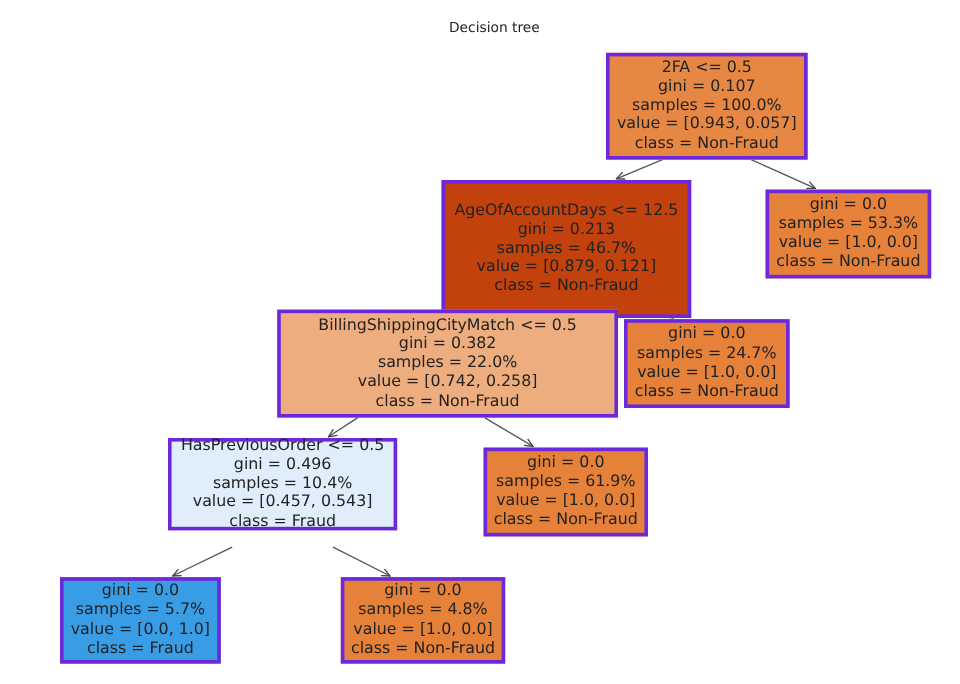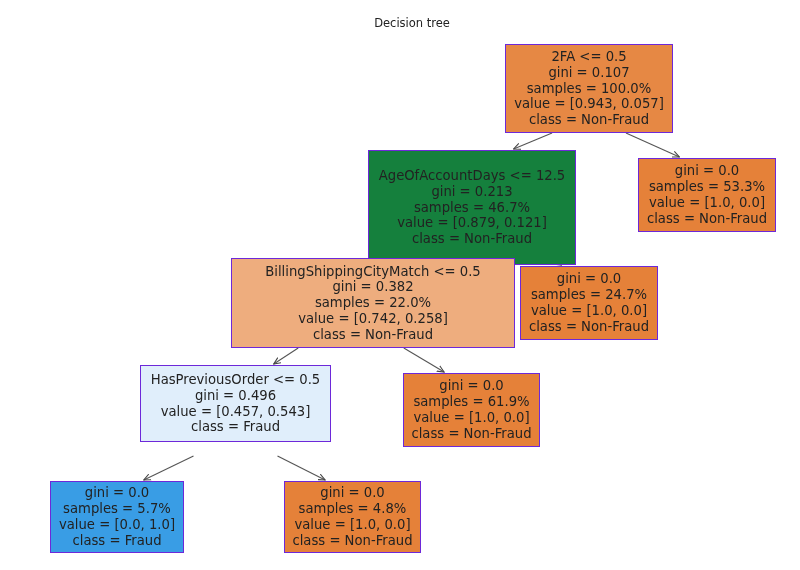--- a/index.html
+++ b/index.html
@@ -1,21 +1,21 @@
 <!DOCTYPE html>
 <html><head>
   <meta charset="utf-8">
   <style>
     html, body { margin: 0; padding: 0; background: #ffffff; }
     body { width: 800px; height: 570px; position: relative; overflow: hidden;
            font-family: "DejaVu Sans", sans-serif; }
     .title { position: absolute; top: 16px; left: 0; width: 824px; text-align: center;
              font-size: 11.5px; color: #222; }
     svg.edges { position: absolute; left: 0; top: 0; width: 800px; height: 570px; }
-    .node { position: absolute; box-sizing: border-box; border: 1px solid #6d28d9;
+    .node { position: absolute; box-sizing: border-box; border: 3px solid #6d28d9;
             display: flex; flex-direction: column; justify-content: center; align-items: center;
             font-size: 13.2px; line-height: 15.8px; color: #222; text-align: center; white-space: nowrap; }
     .node span { display: block; }
   </style>
 </head>
 <body>
 
 <div class="title">Decision tree</div>
 
 <svg class="edges" xmlns="http://www.w3.org/2000/svg">
@@ -36,21 +36,21 @@
     </g>
 </svg>
 
 <div class="node" id="node-root" style="left: 505px; top: 44px; width: 168px; height: 89px; background: rgb(230, 136, 68);">
     <span>2FA &lt;= 0.5</span>
     <span>gini = 0.107</span>
     <span>samples = 100.0%</span>
     <span>value = [0.943, 0.057]</span>
     <span>class = Non-Fraud</span>
   </div>
-<div class="node" id="node-n1" style="left: 368px; top: 150px; width: 208px; height: 115px; background: #15803d;">
+<div class="node" id="node-n1" style="left: 368px; top: 150px; width: 208px; height: 115px; background: #c2410c;">
     <span>AgeOfAccountDays &lt;= 12.5</span>
     <span>gini = 0.213</span>
     <span>samples = 46.7%</span>
     <span>value = [0.879, 0.121]</span>
     <span>class = Non-Fraud</span>
   </div>
 <div class="node" id="node-n1r" style="left: 638px; top: 158px; width: 138px; height: 74px; background: rgb(229, 129, 57);">
     <span>gini = 0.0</span>
     <span>samples = 53.3%</span>
     <span>value = [1.0, 0.0]</span>
@@ -65,20 +65,21 @@
   </div>
 <div class="node" id="node-n2r" style="left: 520px; top: 266px; width: 138px; height: 74px; background: rgb(229, 129, 57);">
     <span>gini = 0.0</span>
     <span>samples = 24.7%</span>
     <span>value = [1.0, 0.0]</span>
     <span>class = Non-Fraud</span>
   </div>
 <div class="node" id="node-n3" style="left: 140px; top: 365px; width: 191px; height: 77px; background: rgb(224, 238, 251);">
     <span>HasPreviousOrder &lt;= 0.5</span>
     <span>gini = 0.496</span>
+    <span>samples = 10.4%</span>
     <span>value = [0.457, 0.543]</span>
     <span>class = Fraud</span>
   </div>
 <div class="node" id="node-n3r" style="left: 403px; top: 373px; width: 137px; height: 74px; background: rgb(229, 129, 57);">
     <span>gini = 0.0</span>
     <span>samples = 61.9%</span>
     <span>value = [1.0, 0.0]</span>
     <span>class = Non-Fraud</span>
   </div>
 <div class="node" id="node-n4l" style="left: 50px; top: 481px; width: 134px; height: 72px; background: rgb(57, 157, 229);">

